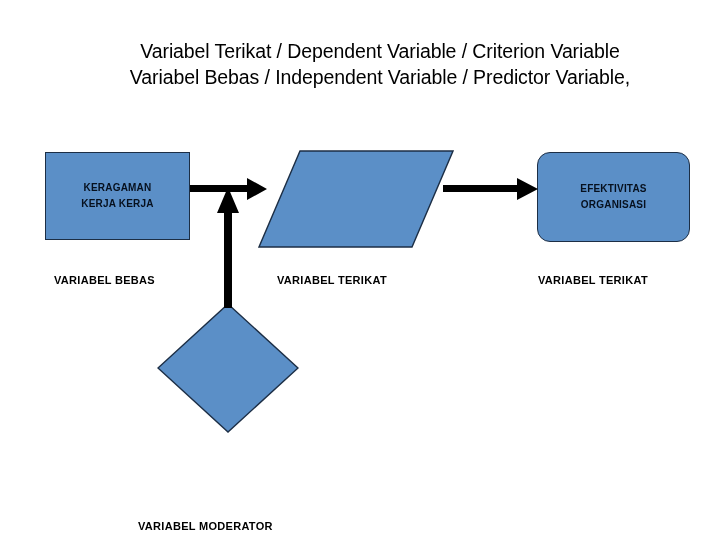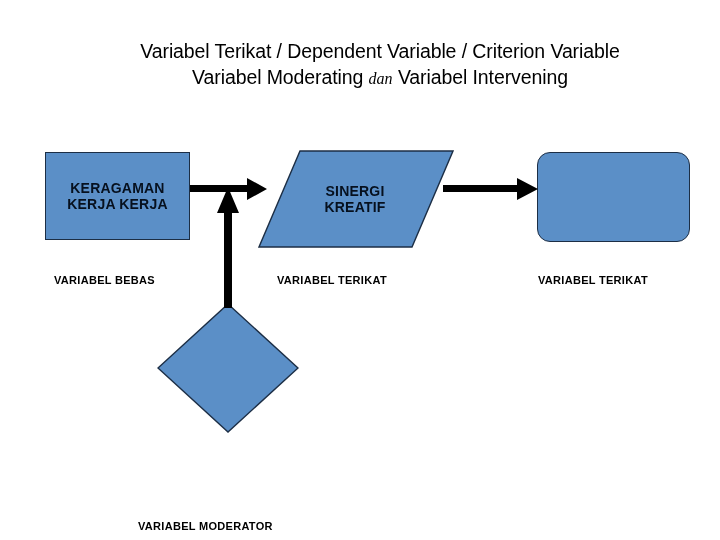--- a/index.html
+++ b/index.html
@@ -58,21 +58,21 @@
     background: #5B8FC7;
     border: 1px solid #1c2e45;
   }
   .shape-label {
     position: absolute;
     display: flex;
     flex-direction: column;
     align-items: center;
     justify-content: center;
     font-family: "Liberation Sans", sans-serif;
-    font-size: 14px;
+    font-size: 10px;
     font-weight: bold;
     color: #06101e;
     line-height: 16px;
     text-align: center;
     letter-spacing: 0.2px;
     pointer-events: none;
   }
 
   
   #shape-keragaman {
@@ -155,42 +155,42 @@
   #caption-bebas      { left: 54px;  top: 274px; text-align: center; }
   #caption-terikat-1  { left: 277px; top: 274px; }
   #caption-terikat-2  { left: 538px; top: 274px; }
   #caption-moderator  { left: 138px; top: 480px; margin-top: 40px; }
 </style>
 </head>
 <body>
 
 <div id="title-block">
   <div class="title-line">Variabel Terikat / Dependent Variable / Criterion Variable</div>
-  <div class="title-line"><span>Variabel Moderating </span><span class="title-dan">dan</span><span> Variabel Intervening</span></div>
+  <div class="title-line">Variabel Bebas / Independent Variable / Predictor Variable,</div>
 </div>
 
 <div id="diagram">
 
   <div class="shape" id="shape-keragaman"></div>
   <div class="shape-label" id="label-keragaman">
     <span>KERAGAMAN</span>
     <span>KERJA KERJA</span>
   </div>
 
   <div id="shape-sinergi-wrap">
     <svg width="196" height="98" viewBox="0 0 196 98" xmlns="http://www.w3.org/2000/svg">
       <polygon points="42,1 195,1 154,97 1,97" fill="#5B8FC7" stroke="#1c2e45" stroke-width="1.4"></polygon>
     </svg>
   </div>
-  <div class="shape-label" id="label-sinergi">
-    <span>SINERGI</span>
-    <span>KREATIF</span>
-  </div>
 
   <div class="shape" id="shape-efektivitas"></div>
+  <div class="shape-label" id="label-efektivitas">
+    <span>EFEKTIVITAS</span>
+    <span>ORGANISASI</span>
+  </div>
 
   <div id="shape-keahlian-wrap">
     <svg width="142" height="130" viewBox="0 0 142 130" xmlns="http://www.w3.org/2000/svg">
       <polygon points="71,1 141,65 71,129 1,65" fill="#5B8FC7" stroke="#1c2e45" stroke-width="1.4"></polygon>
     </svg>
   </div>
 
   <svg class="arrow-svg" id="arrow-1" viewBox="0 0 78 26" xmlns="http://www.w3.org/2000/svg">
     <polygon points="0,9 57,9 57,2 77,13 57,24 57,16 0,16" fill="#000000"></polygon>
   </svg>

